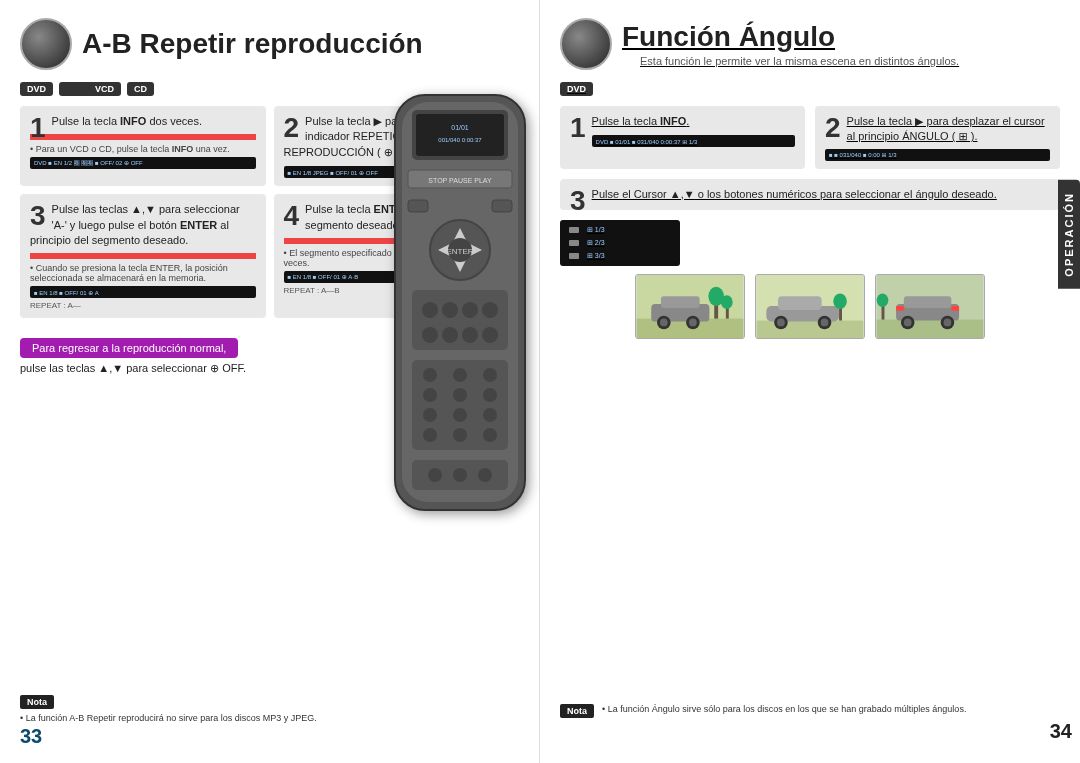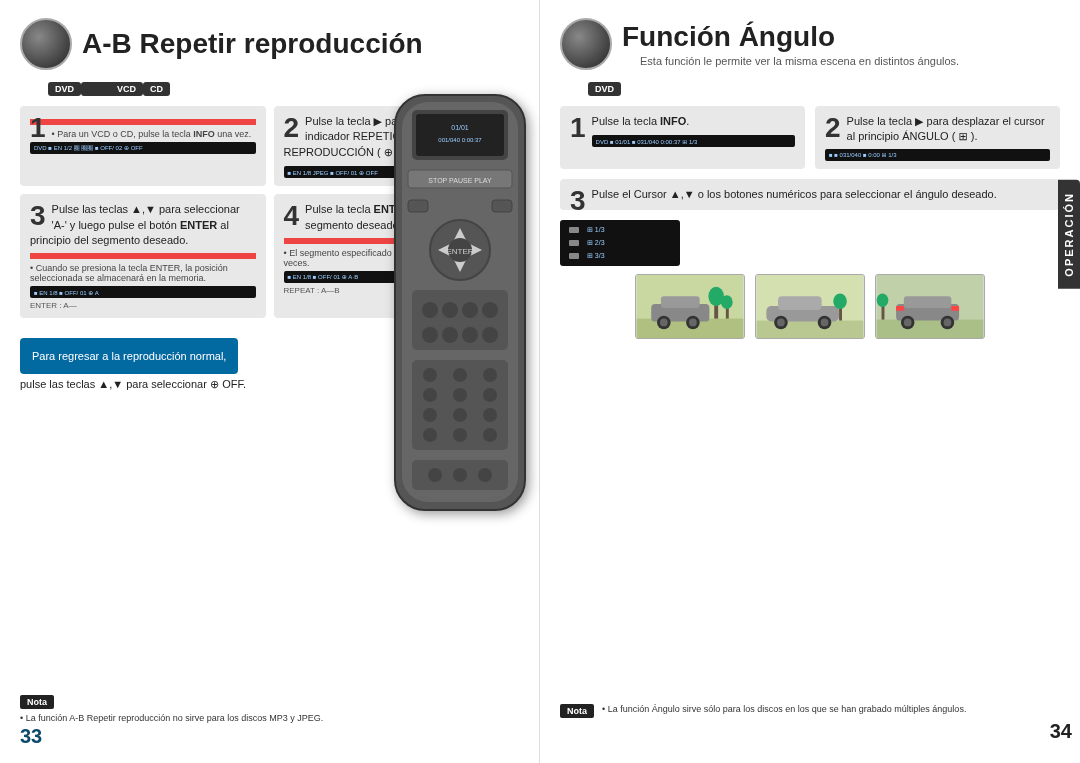--- a/index.html
+++ b/index.html
@@ -22,20 +22,21 @@
       border-right: 1px solid #ddd;
     }
 
     
     .page-right {
       width: 540px;
       height: 758px;
       background: #fff;
       position: relative;
       padding: 18px 20px 15px 20px;
+      text-decoration: underline;
     }
 
     
     .page-header {
       display: flex;
       align-items: center;
       margin-bottom: 12px;
     }
 
     .header-icon {
@@ -57,22 +58,22 @@
     .page-subtitle {
       font-size: 11px;
       color: #555;
       margin-top: 2px;
       margin-left: 62px;
     }
 
     
     .labels-row {
       display: flex;
+      gap: 6px;
       margin-bottom: 10px;
-      margin-left: 28px;
     }
 
     .label-badge {
       background: #333;
       color: #fff;
       font-size: 9px;
       font-weight: bold;
       padding: 2px 7px;
       border-radius: 3px;
     }
@@ -119,24 +120,24 @@
     .step-note {
       font-size: 9px;
       color: #444;
       margin-top: 5px;
       border-top: 6px solid #ef4444;
       padding-top: 4px;
     }
 
     
     .return-box {
-      background: #0369a1;
+      background: #a21caf;
       color: #fff;
       border-radius: 4px;
-      padding: 12px 12px;
+      padding: 4px 12px;
       font-size: 11px;
       margin-top: 8px;
       display: inline-block;
     }
 
     .return-section {
       margin-top: 8px;
     }
 
     .return-text {
@@ -310,20 +311,23 @@
   <div class="labels-row">
     <span class="label-badge dvd">DVD</span>
     <span class="label-badge vcd">VCD</span>
     <span class="label-badge cd">CD</span>
   </div>
 
   <div class="steps-grid">
 
     <div class="step-box">
       <span class="step-number">1</span>
+      <div class="step-text">
+        Pulse la tecla <strong>INFO</strong> dos veces.
+      </div>
       <div class="step-note">
         • Para un VCD o CD, pulse la tecla <strong>INFO</strong> una vez.
       </div>
       <div class="screen-bar">
         <span class="sb-text">DVD ■ EN 1/2 圈 圈圈 ■ OFF/ 02 ⊕ OFF</span>
       </div>
     </div>
 
     <div class="step-box">
       <span class="step-number">2</span>
@@ -339,21 +343,21 @@
       <span class="step-number">3</span>
       <div class="step-text">
         Pulse las teclas ▲,▼ para seleccionar 'A-' y luego pulse el botón <strong>ENTER</strong> al principio del segmento deseado.
       </div>
       <div class="step-note">
         • Cuando se presiona la tecla ENTER, la posición seleccionada se almacenará en la memoria.
       </div>
       <div class="screen-bar">
         <span class="sb-text">■ EN 1/8 ■ OFF/ 01 ⊕ A</span>
       </div>
-      <div style="margin-top:3px; font-size:8px; color:#555;">ENTER : A—</div>
+      <div style="margin-top:3px; font-size:8px; color:#555;">REPEAT : A—</div>
     </div>
 
     <div class="step-box">
       <span class="step-number">4</span>
       <div class="step-text">
         Pulse la tecla <strong>ENTER</strong> al final del segmento deseado.
       </div>
       <div class="step-note">
         • El segmento especificado se reproducirá repetidas veces.
       </div>
@@ -365,21 +369,21 @@
 
   </div>
 
   <div class="return-section" style="margin-top:12px;">
     <span class="return-box">Para regresar a la reproducción normal,</span>
     <div class="return-text">pulse las teclas ▲,▼ para seleccionar ⊕ OFF.</div>
   </div>
 
   <div class="nota-section">
     <div><span class="nota-box">Nota</span></div>
-    <div class="nota-text">• La función A-B Repetir reproducción no sirve para los discos MP3 y JPEG.</div>
+    <div class="nota-text">• La función A-B Repetir reproducirá no sirve para los discos MP3 y JPEG.</div>
   </div>
 
   <div class="page-number-left">33</div>
 
 </div>
 
 <div style="position:absolute; left:380px; top:90px; z-index:20;">
   <svg width="160" height="430" viewBox="0 0 160 430" class="remote-svg">
 
     <rect x="15" y="5" width="130" height="415" rx="30" ry="30" fill="#555" stroke="#333" stroke-width="2"></rect>

